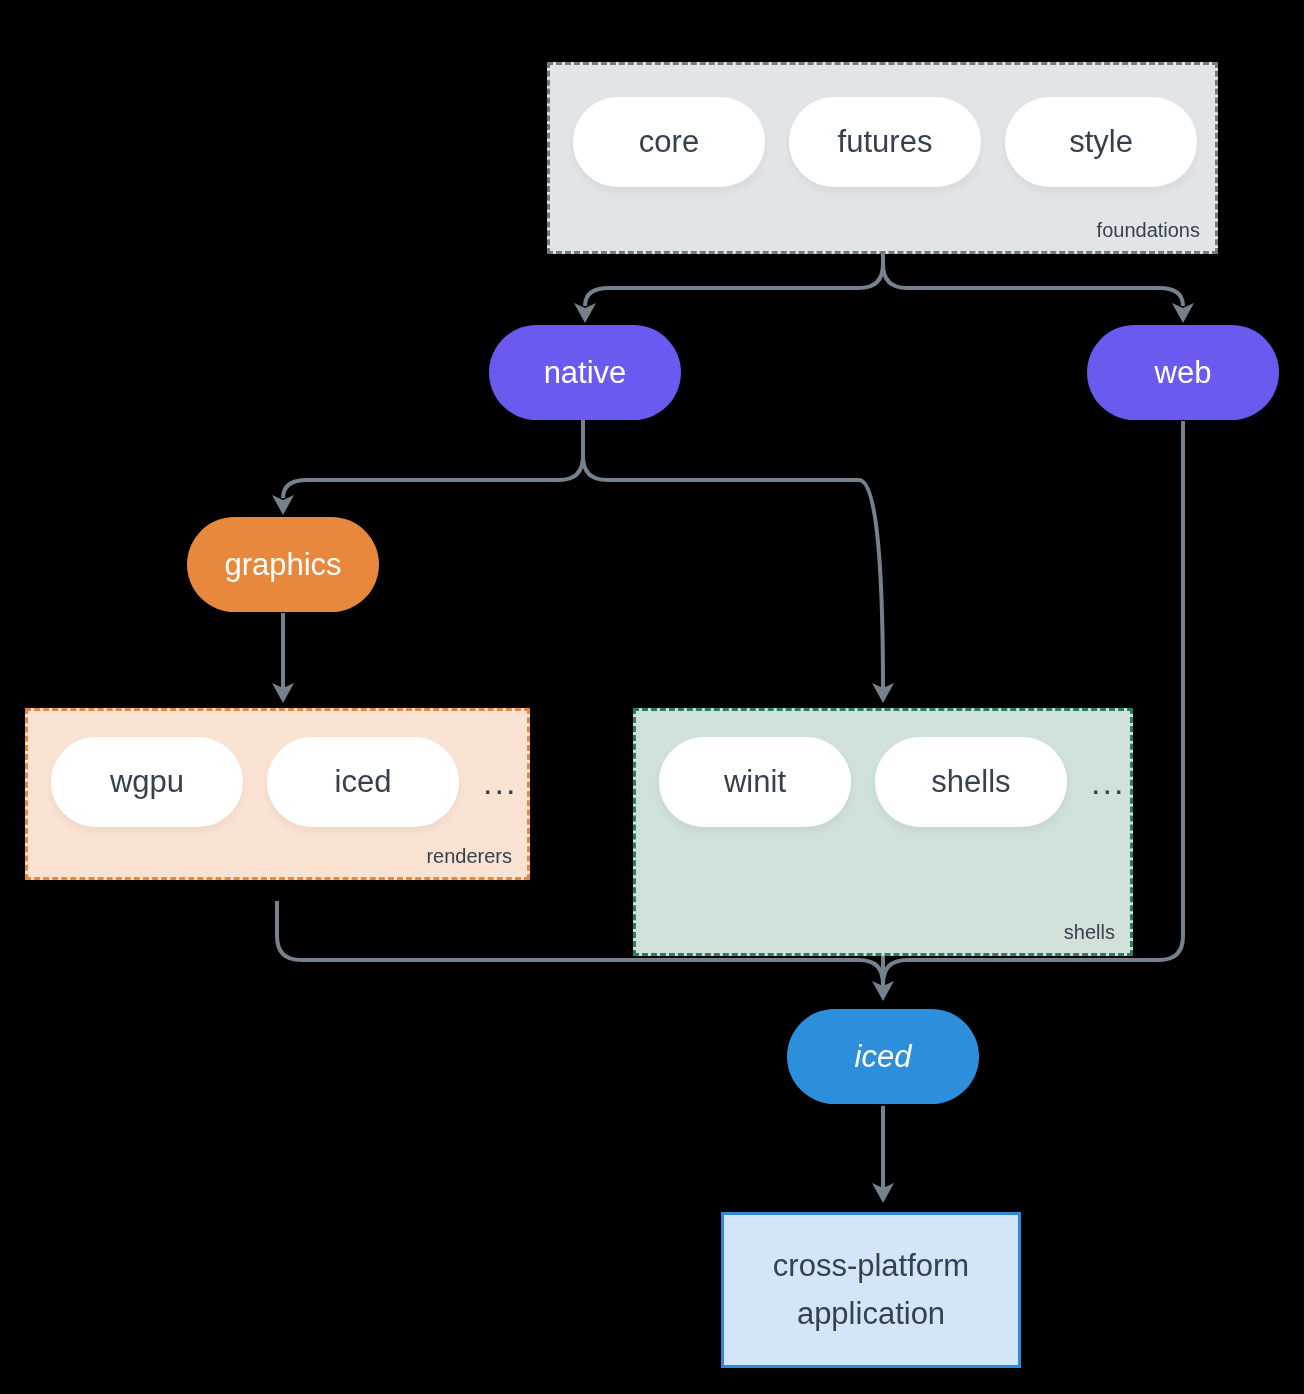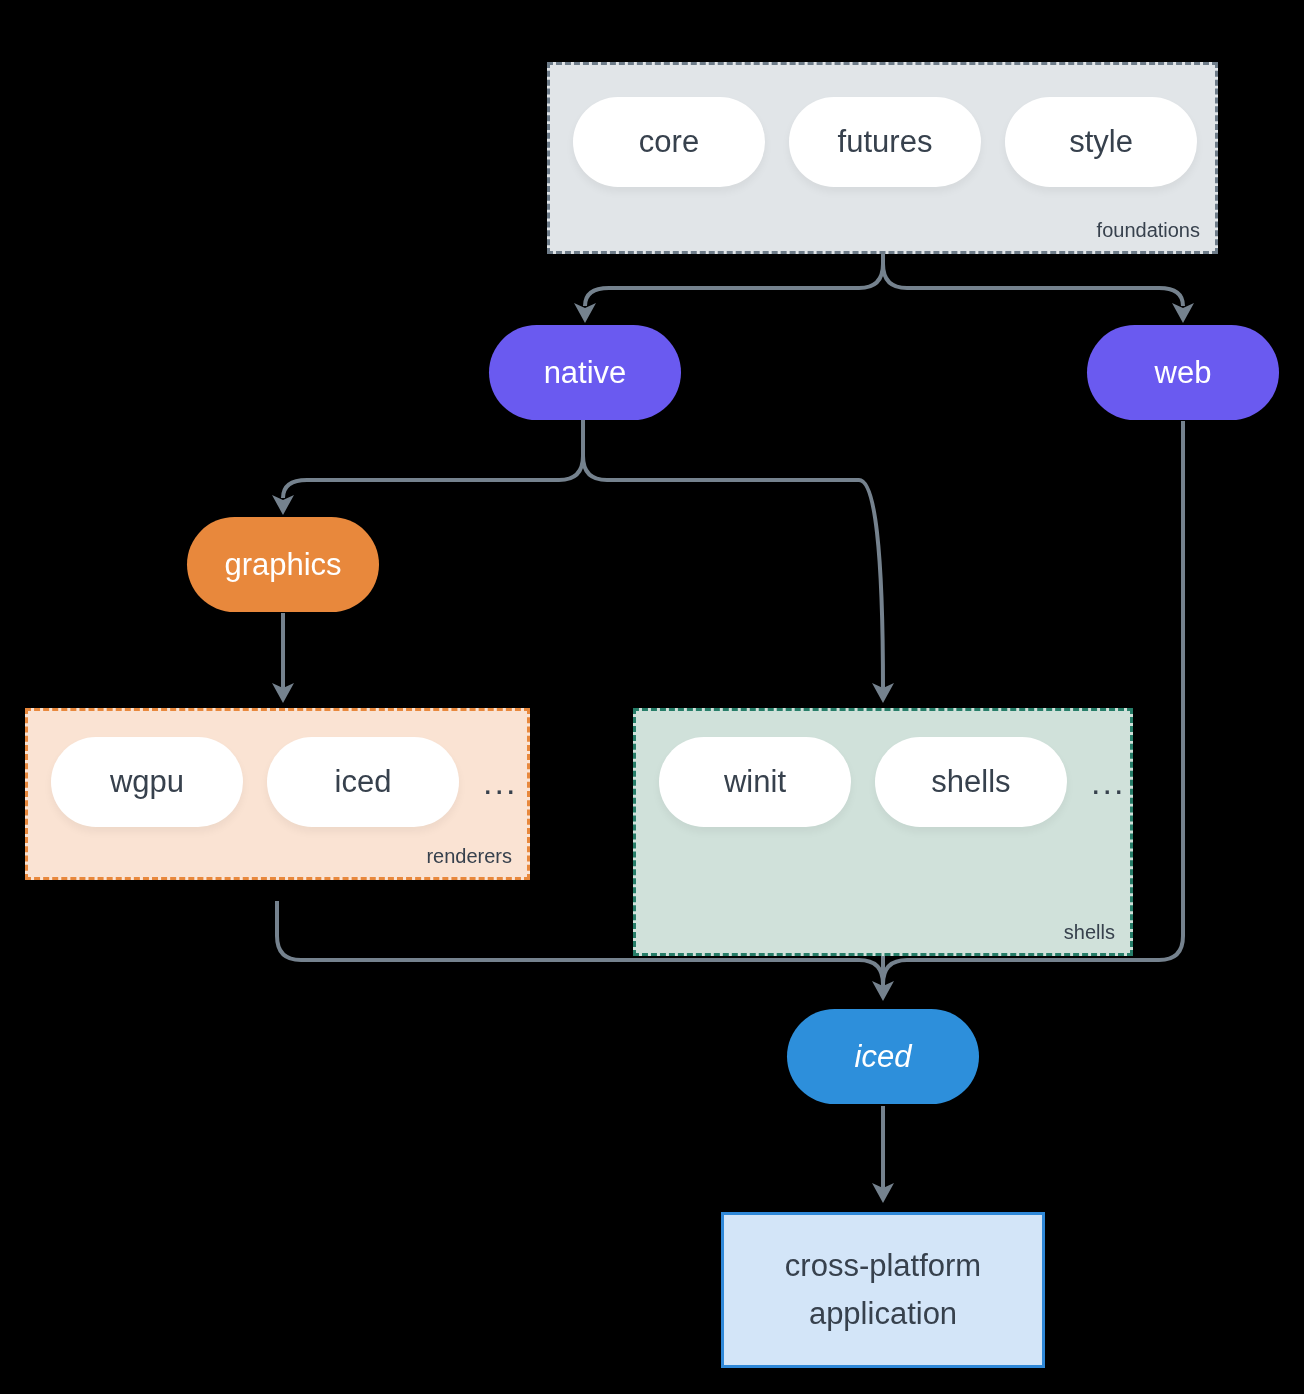--- a/index.html
+++ b/index.html
@@ -31,21 +31,21 @@
   .pill.abs{position:absolute;height:95px;border-radius:48px;color:var(--text-light);}
   .pill.purple{background:var(--purple);}
   .pill.orange{background:var(--orange);}
   .pill.blue{background:var(--blue);}
   .node-native{left:489px;top:325px;}
   .node-web{left:1087px;top:325px;}
   .node-graphics{left:187px;top:517px;}
   .node-iced{left:787px;top:1009px;height:96px;font-style:italic;}
   .ellipsis{font-size:34px;color:var(--text-dark);letter-spacing:2px;}
 
-  .app-box{position:absolute;left:721px;top:1212px;width:324px;height:156px;
+  .app-box{position:absolute;left:721px;top:1212px;width:300px;height:156px;
            background:var(--app-fill);border:3px solid var(--app-border);
            display:flex;flex-direction:column;align-items:center;justify-content:center;
            font-size:31px;line-height:1.55;color:var(--text-dark);}
 </style>
 </head>
 <body>
 
 <div class="stage">
 
   <svg class="wires" viewBox="0 0 1304 1394" aria-hidden="true">

